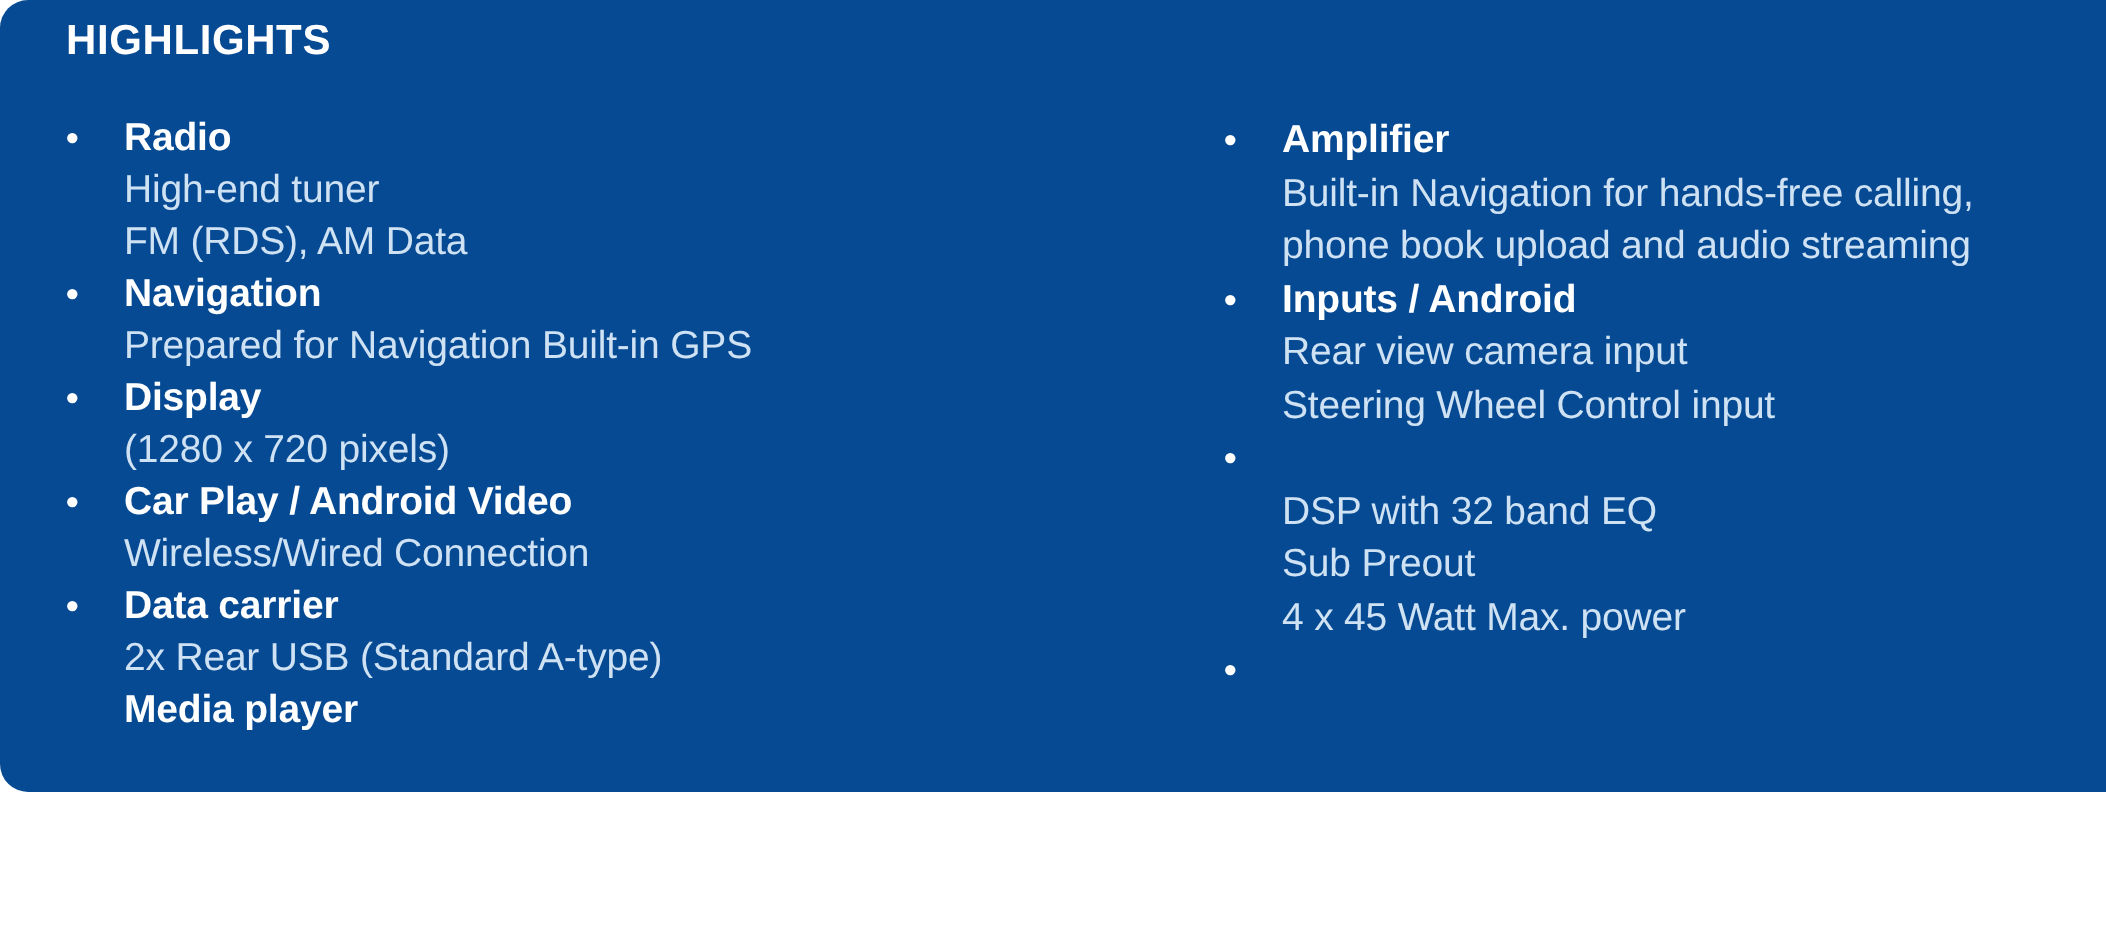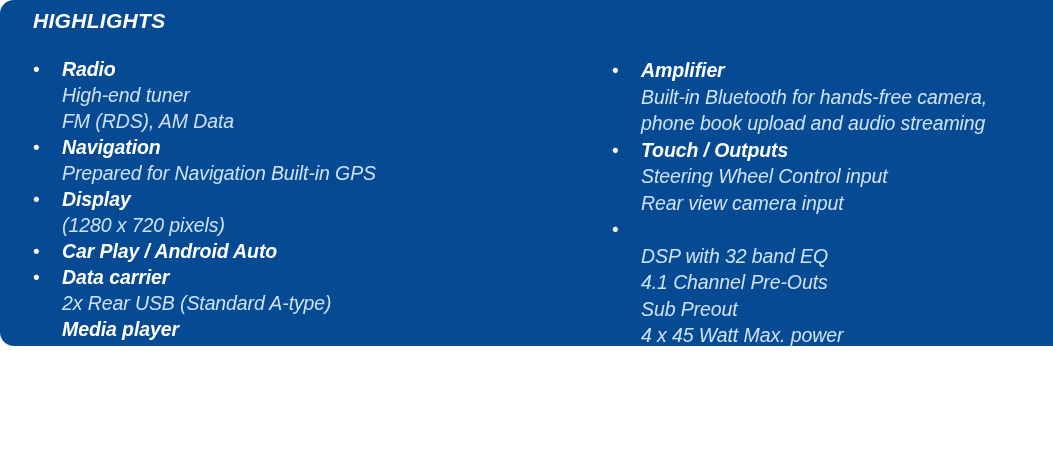--- a/index.html
+++ b/index.html
@@ -9,24 +9,23 @@
     height: 470px;
     background: var(--page-bg, #ffffff);
     overflow: hidden;
     font-family: "Liberation Sans", sans-serif;
   }
   .panel {
     position: absolute;
     left: 0;
     top: 0;
     width: 1053px;
-    height: 346px;
+    height: 396px;
     background: var(--panel-bg, #064a93);
     border-radius: 14px 0 0 14px;
-    font-style: italic;
   }
   .title {
     position: absolute;
     left: 33px;
     top: 9px;
     margin: 0;
     font-size: 21px;
     font-weight: 700;
     letter-spacing: 0.3px;
     color: var(--heading-color, #ffffff);
@@ -65,32 +64,32 @@
 <div class="panel">
   <h1 class="title">HIGHLIGHTS</h1>
   <div class="col col-left">
       <div class="line bold"><span class="bullet">•</span><span>Radio</span></div>
       <div class="line"><span>High-end tuner</span></div>
       <div class="line"><span>FM (RDS), AM Data</span></div>
       <div class="line bold"><span class="bullet">•</span><span>Navigation</span></div>
       <div class="line"><span>Prepared for Navigation Built-in GPS</span></div>
       <div class="line bold"><span class="bullet">•</span><span>Display</span></div>
       <div class="line"><span>(1280 x 720 pixels)</span></div>
-      <div class="line bold"><span class="bullet">•</span><span>Car Play / Android Auto</span></div>
+      <div class="line bold"><span class="bullet">•</span><span>Car Play / Android Video</span></div>
+      <div class="line"><span>Wireless/Wired Connection</span></div>
       <div class="line bold"><span class="bullet">•</span><span>Data carrier</span></div>
       <div class="line"><span>2x Rear USB (Standard A-type)</span></div>
       <div class="line bold"><span>Media player</span></div>
     </div>
   <div class="col col-right">
       <div class="line bold"><span class="bullet">•</span><span>Amplifier</span></div>
-      <div class="line"><span>Built-in Bluetooth for hands-free camera,</span></div>
+      <div class="line"><span>Built-in Navigation for hands-free calling,</span></div>
       <div class="line"><span>phone book upload and audio streaming</span></div>
-      <div class="line bold"><span class="bullet">•</span><span>Touch / Outputs</span></div>
+      <div class="line bold"><span class="bullet">•</span><span>Inputs / Android</span></div>
+      <div class="line"><span>Rear view camera input</span></div>
       <div class="line"><span>Steering Wheel Control input</span></div>
-      <div class="line"><span>Rear view camera input</span></div>
       <div class="line bold"><span class="bullet">•</span></div>
       <div class="line"><span>DSP with 32 band EQ</span></div>
-      <div class="line"><span>4.1 Channel Pre-Outs</span></div>
       <div class="line"><span>Sub Preout</span></div>
       <div class="line"><span>4 x 45 Watt Max. power</span></div>
       <div class="line bold"><span class="bullet">•</span></div>
     </div>
 </div>
 
 </body></html>

